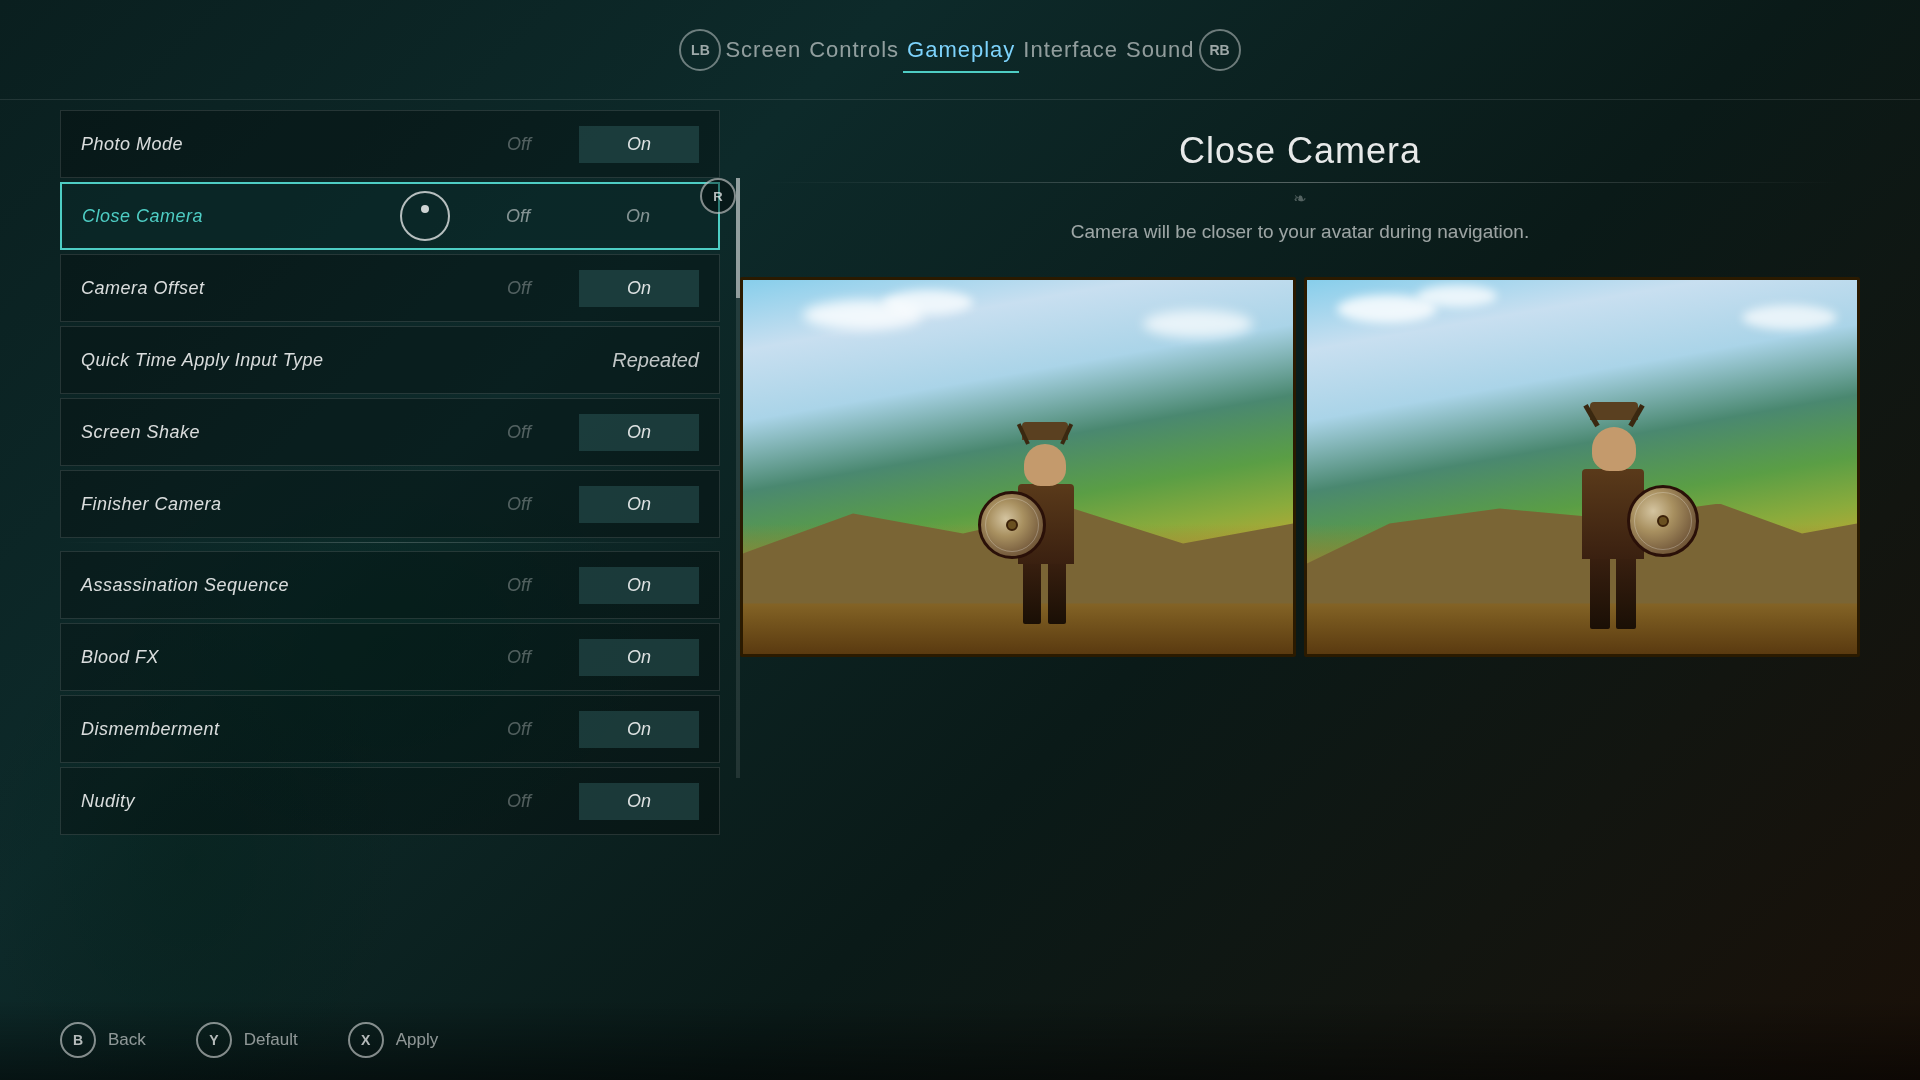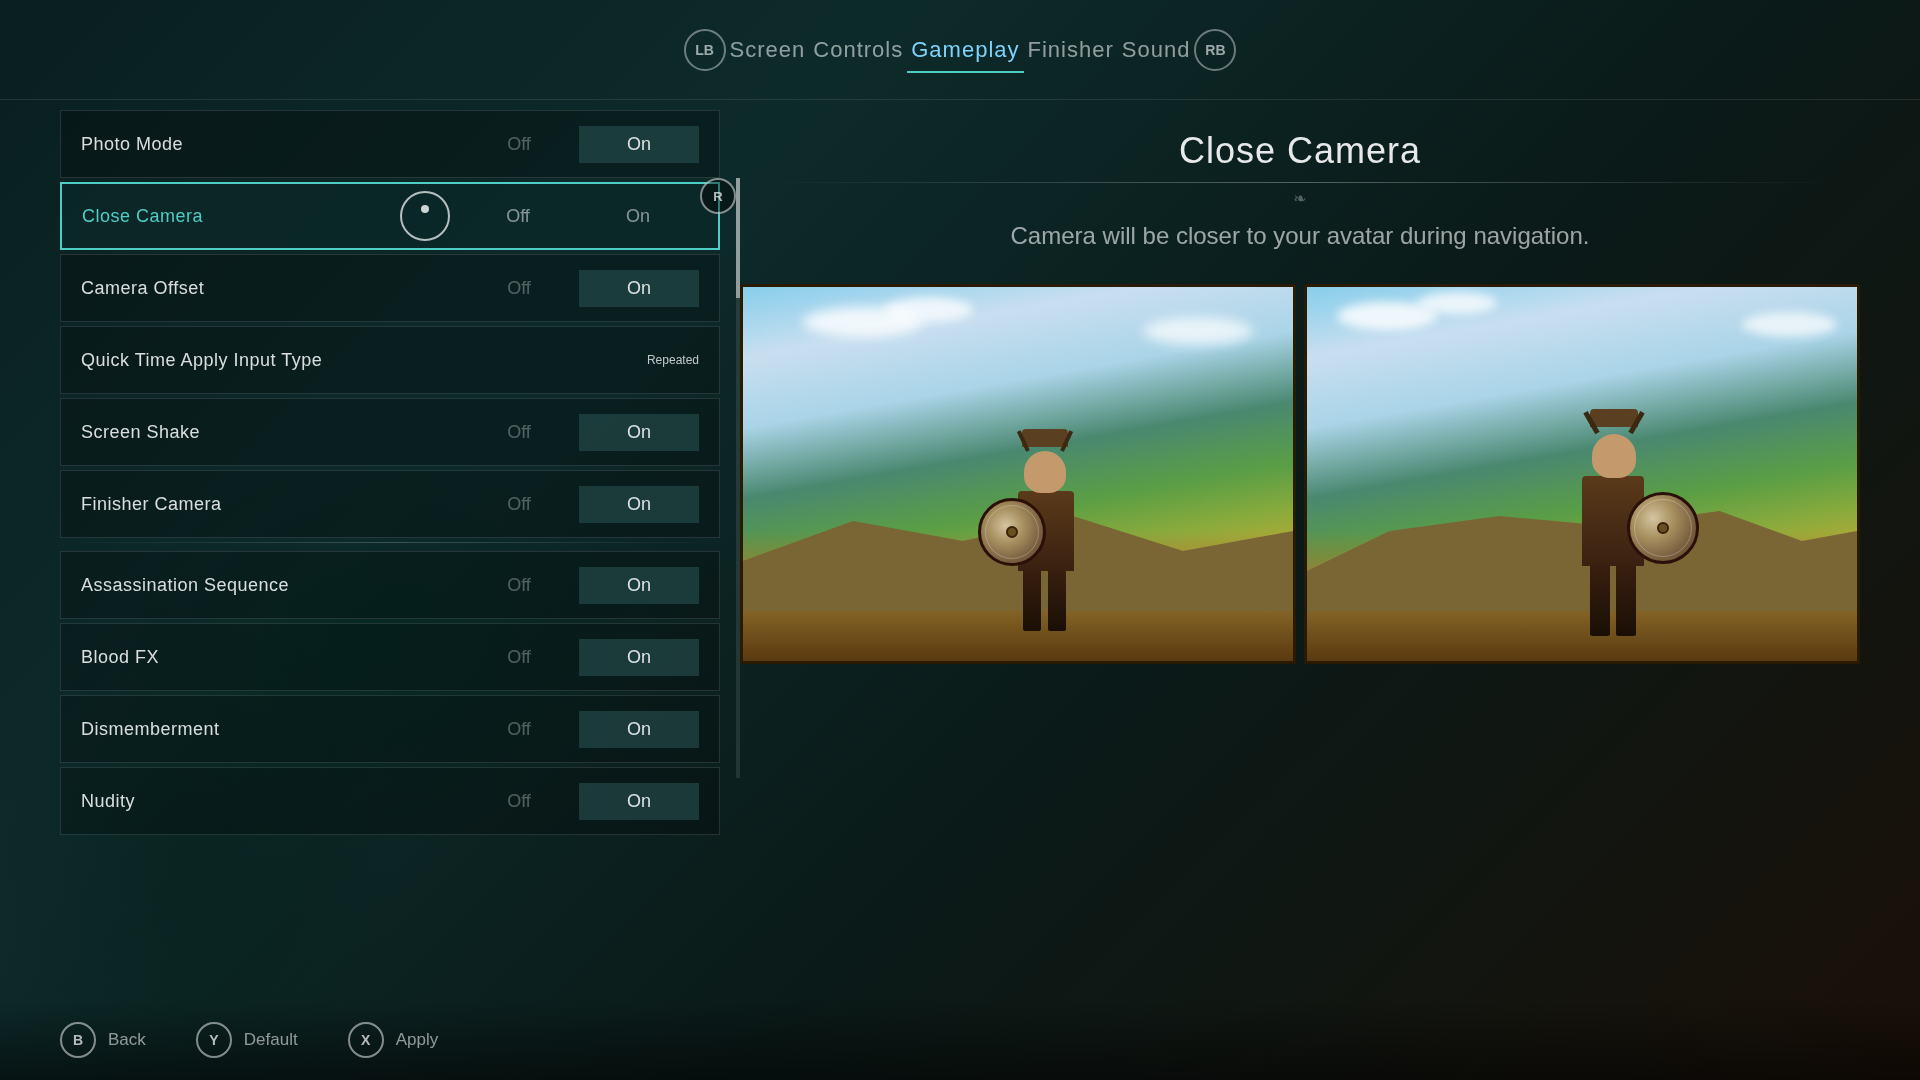--- a/index.html
+++ b/index.html
@@ -81,20 +81,21 @@
       letter-spacing: 0;
     }
 
     
     .left-panel {
       position: absolute;
       top: 110px;
       left: 60px;
       width: 660px;
       z-index: 10;
+      font-style: italic;
     }
 
     .settings-row {
       display: flex;
       align-items: center;
       height: 68px;
       border: 1px solid rgba(255,255,255,0.12);
       margin-bottom: 4px;
       padding: 0 20px;
       background: rgba(0,0,0,0.25);
@@ -174,21 +175,21 @@
       border-radius: 50%;
       background: rgba(255,255,255,0.8);
       position: absolute;
       left: 50%;
       top: 25%;
       transform: translateX(-50%);
     }
 
     .value-text {
       color: rgba(255,255,255,0.75);
-      font-size: 12px;
+      font-size: 20px;
       width: 240px;
       text-align: right;
     }
 
     .section-header {
       color: rgba(255,255,255,0.45);
       font-size: 14px;
       letter-spacing: 2px;
       text-transform: uppercase;
       padding: 18px 0 8px 0;
@@ -258,21 +259,21 @@
     .detail-ornament {
       text-align: center;
       color: rgba(255,255,255,0.3);
       font-size: 16px;
       margin-bottom: 10px;
     }
 
     .detail-desc {
       text-align: center;
       color: rgba(255,255,255,0.6);
-      font-size: 24px;
+      font-size: 19px;
       line-height: 1.5;
       padding: 0 60px 20px;
     }
 
     
     .preview-container {
       display: flex;
       gap: 8px;
       margin: 10px 20px 0;
       height: 380px;
@@ -337,21 +338,21 @@
 <body>
 
 <div class="bg"></div>
 <div class="bg-silhouette"></div>
 
 <div class="top-nav">
   <div class="nav-button">LB</div>
   <div class="nav-tab">Screen</div>
   <div class="nav-tab">Controls</div>
   <div class="nav-tab active" style="color:#7dd3fc">Gameplay</div>
-  <div class="nav-tab">Finisher</div>
+  <div class="nav-tab">Interface</div>
   <div class="nav-tab">Sound</div>
   <div class="nav-button">RB</div>
 </div>
 
 <div class="left-panel">
 
   <div class="settings-row">
     <span class="setting-label">Photo Mode</span>
     <div class="toggle-group">
       <div class="toggle-off">Off</div>

